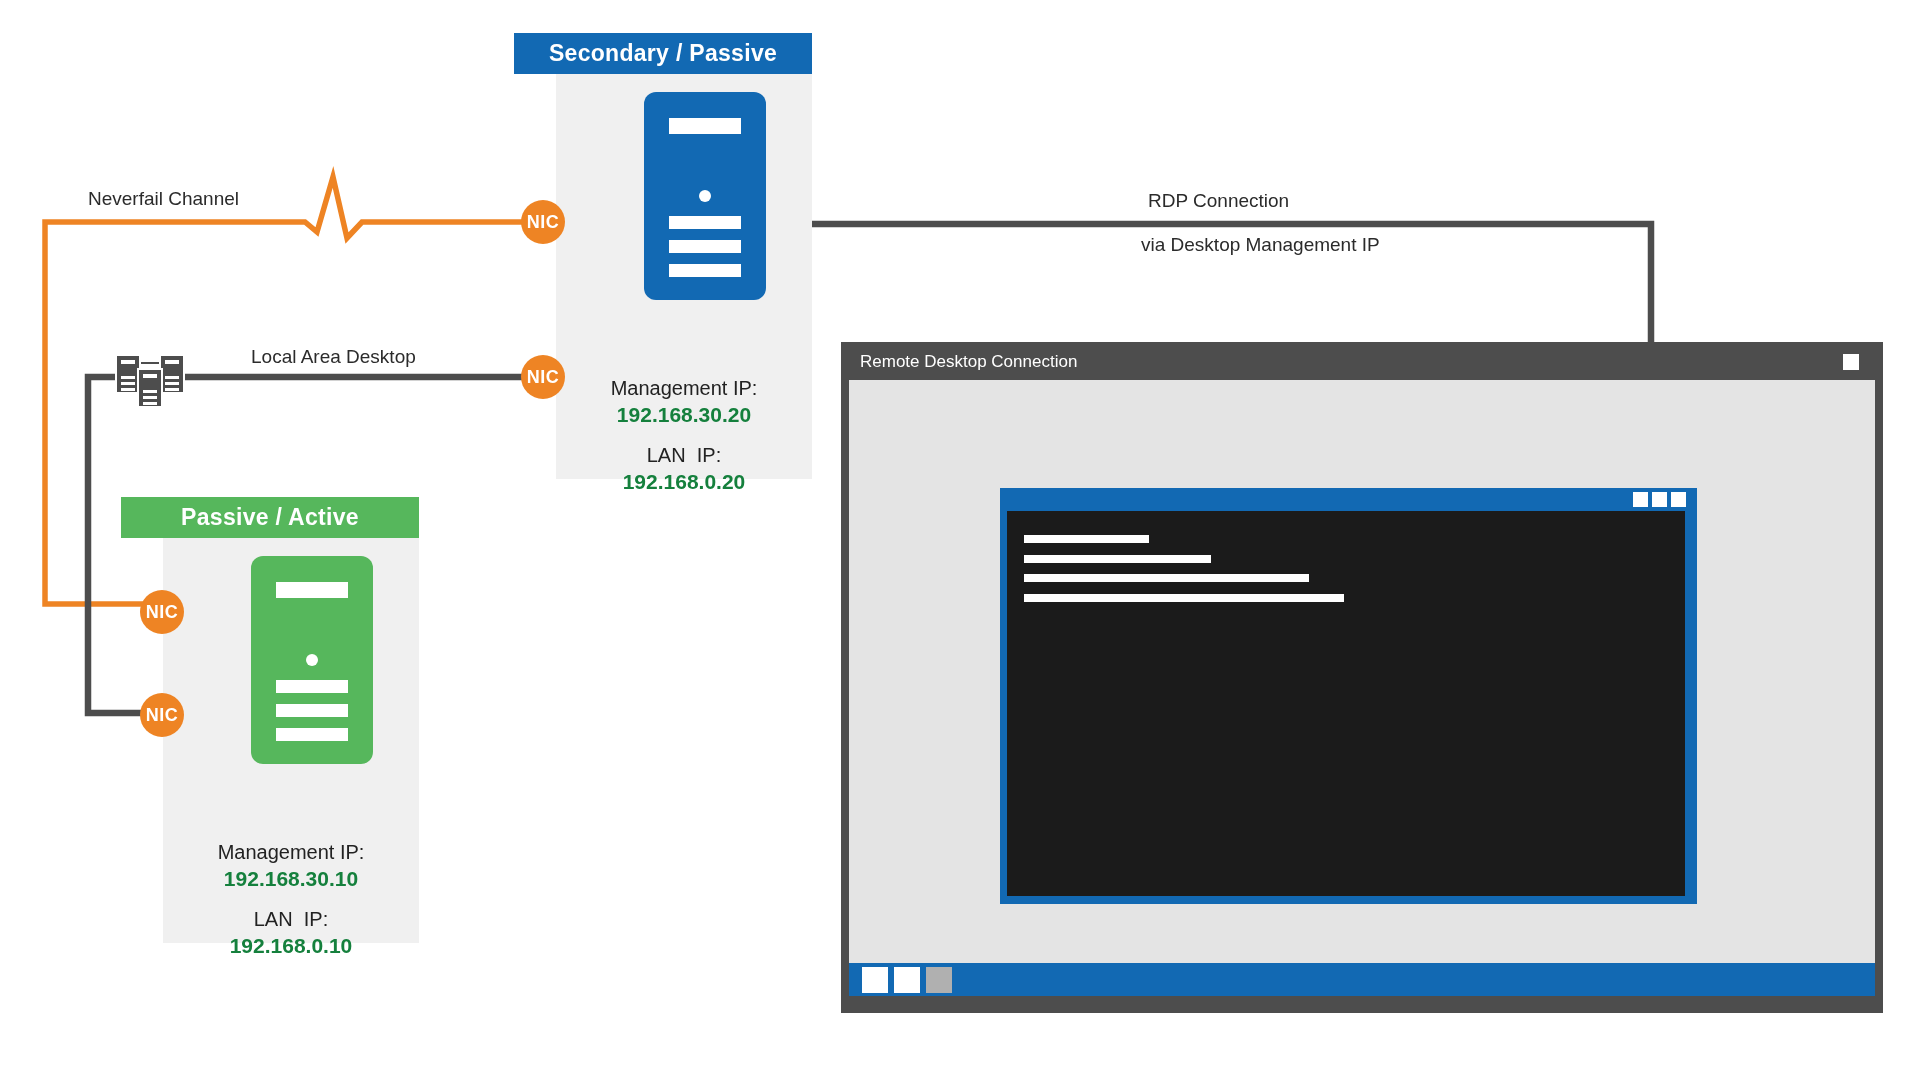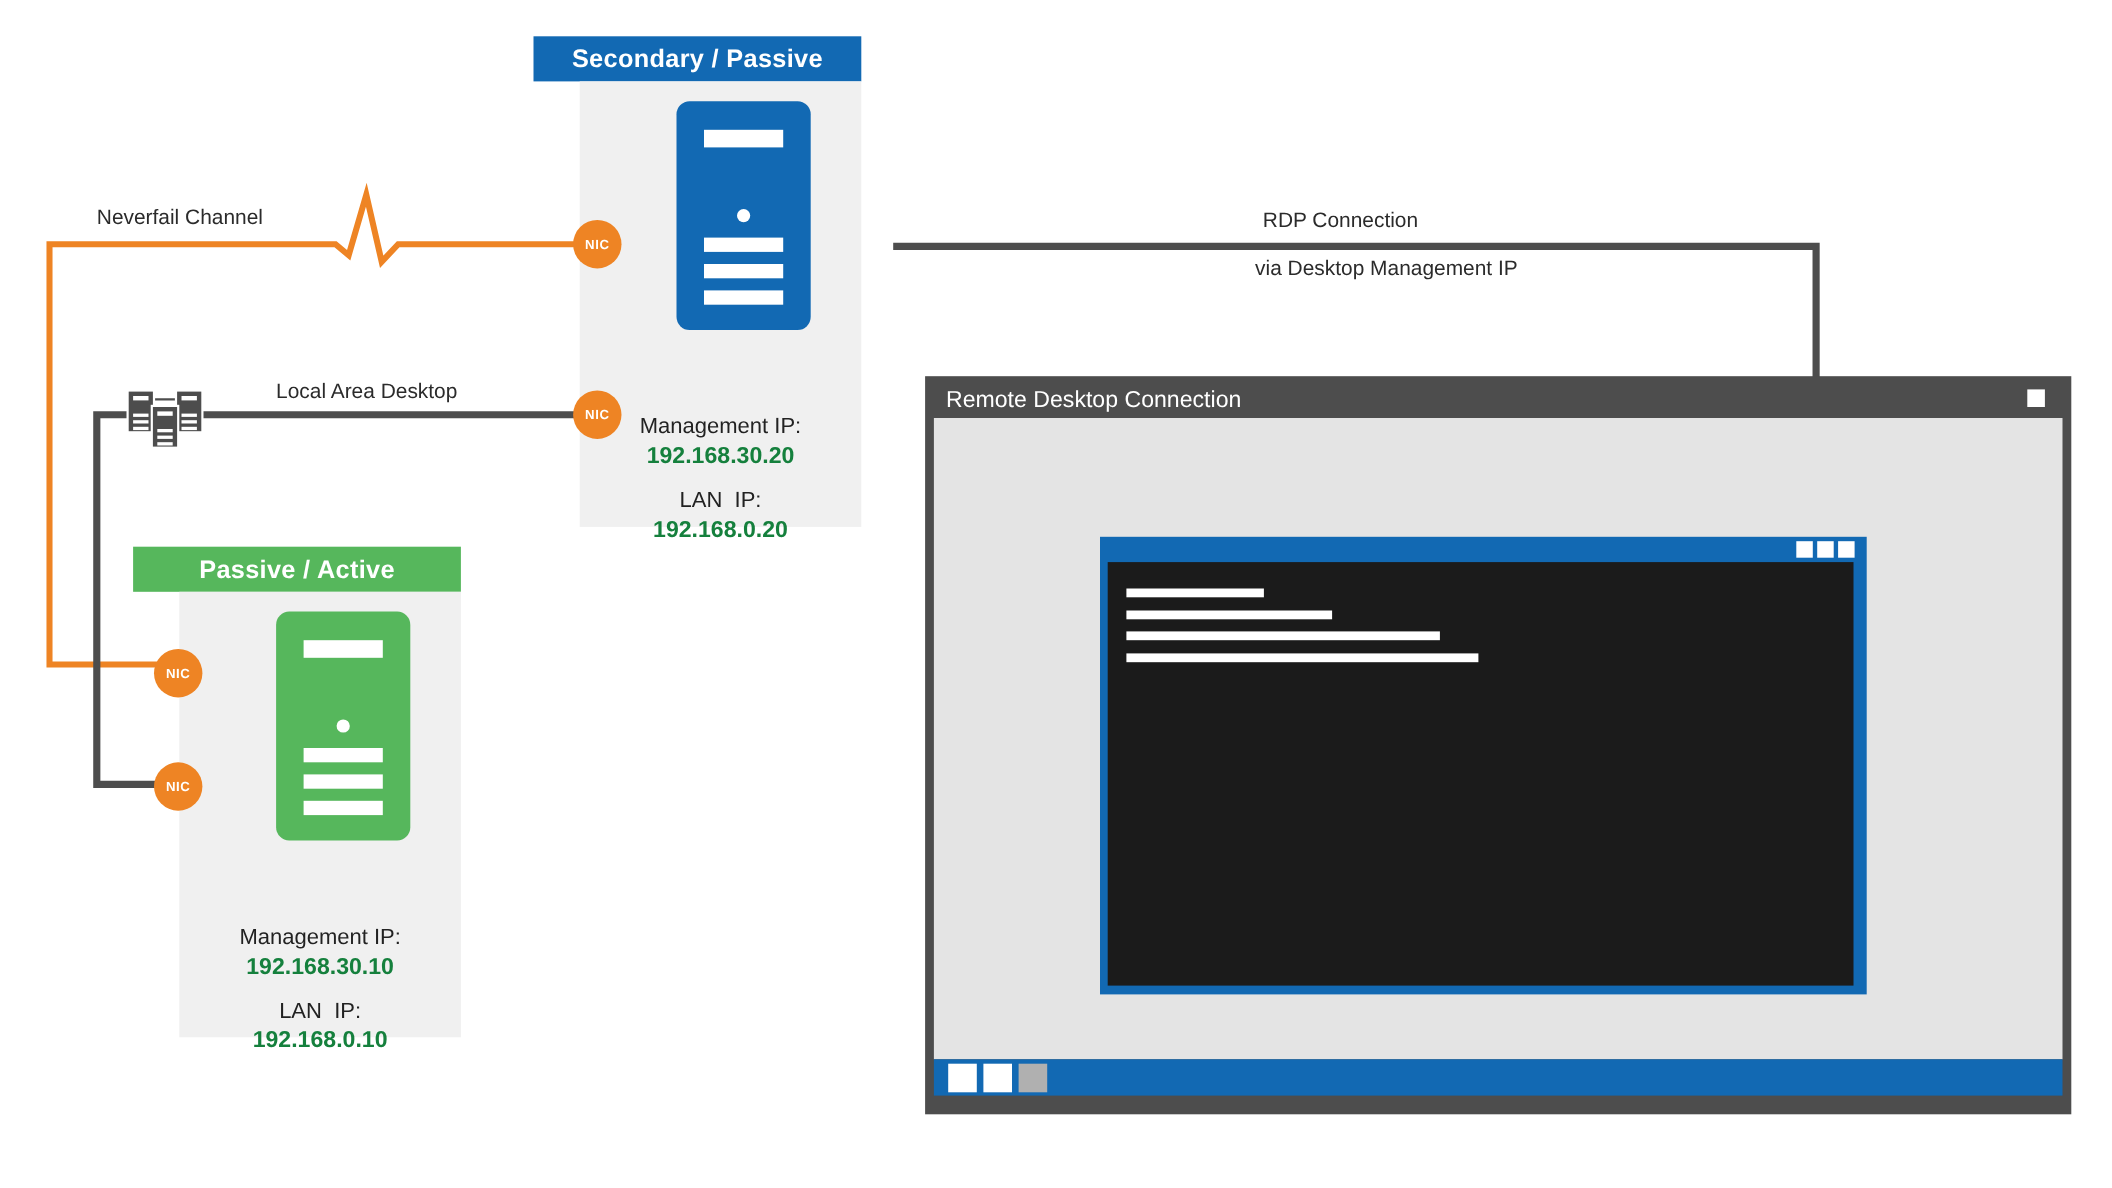--- a/index.html
+++ b/index.html
@@ -10,21 +10,21 @@
   }
   #lines{position:absolute;left:0;top:0;width:1920px;height:1080px;}
 
   
   .group{position:absolute;width:298px;height:446px;}
   .group-header{
     height:41px;line-height:41px;text-align:center;color:#fff;
     font-size:23px;font-weight:700;letter-spacing:.3px;
   }
   .group-body{position:absolute;left:0;top:41px;right:0;bottom:0;background:#f0f0f0;margin-left:42px;}
-  .group.secondary{left:485px;top:33px;}
+  .group.secondary{left:514px;top:33px;}
   .group.secondary .group-header{background:#1269b3;}
   .group.primary{left:121px;top:497px;}
   .group.primary .group-header{background:#56b75c;}
 
   .server-icon{
     position:absolute;left:88px;top:18px;width:122px;height:208px;border-radius:12px;
   }
   .server-icon.blue{background:#1269b3;}
   .server-icon.green{background:#56b75c;}
   .server-icon .slot{position:absolute;left:25px;width:72px;background:#fff;}
@@ -35,30 +35,30 @@
   .server-icon .dot{position:absolute;left:55px;top:98px;width:12px;height:12px;border-radius:50%;background:#fff;}
 
   .ip-block{position:absolute;left:0;top:303px;width:100%;text-align:center;}
   .ip-label{font-size:20px;color:#222;white-space:pre;}
   .ip-value{font-size:21px;font-weight:700;color:#15803d;margin-top:3px;}
   .ip-label.lan{margin-top:17px;}
 
   
   .nic{
     position:absolute;width:44px;height:44px;border-radius:50%;background:#ee8424;
-    color:#fff;font-size:12px;font-weight:700;letter-spacing:.5px;
+    color:#fff;font-size:18px;font-weight:700;letter-spacing:.5px;
     display:flex;align-items:center;justify-content:center;
   }
 
   
   .conn-label{position:absolute;font-size:19px;color:#2b2b2b;}
 
   
   .rdp-window{position:absolute;left:841px;top:342px;width:1042px;height:671px;background:#4d4d4d;}
-  .rdp-title{position:absolute;left:19px;top:10px;font-size:21px;color:#fff;}
+  .rdp-title{position:absolute;left:19px;top:10px;font-size:17px;color:#fff;}
   .rdp-close{position:absolute;right:24px;top:12px;width:16px;height:16px;background:#fff;}
   .rdp-body{position:absolute;left:8px;top:38px;width:1026px;height:583px;background:#e4e4e4;}
   .rdp-taskbar{position:absolute;left:8px;top:621px;width:1026px;height:33px;background:#1269b3;display:flex;align-items:center;padding-left:13px;box-sizing:border-box;}
   .task{width:26px;height:26px;margin-right:6px;}
   .task.white{background:#fff;}
   .task.gray{background:#b0b0b0;}
 
   .terminal{position:absolute;left:151px;top:108px;width:697px;height:416px;background:#1269b3;}
   .terminal-titlebar{position:absolute;left:0;top:0;right:11px;height:23px;display:flex;justify-content:flex-end;align-items:center;}
   .tbtn{width:15px;height:15px;background:#fff;margin-left:4px;}

